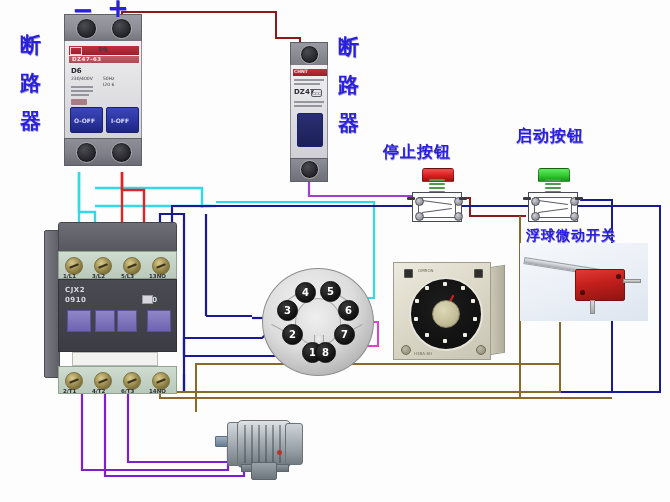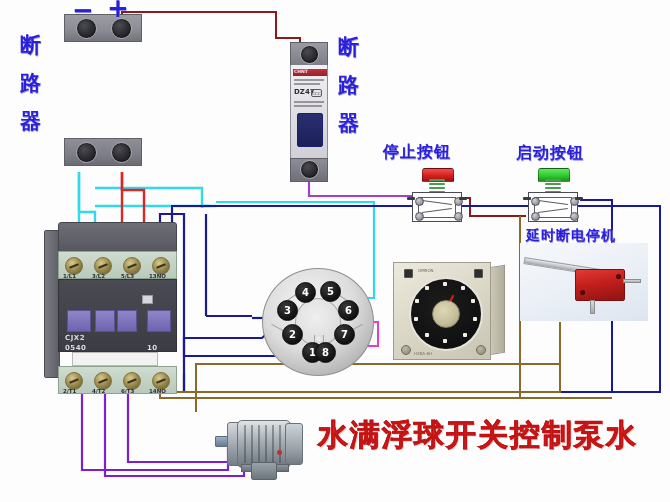--- a/index.html
+++ b/index.html
@@ -121,21 +121,21 @@
   .ct-txt {
     position:absolute; color:#2d2d34; font-size:5.5px; font-weight:bold;
     font-family:"DejaVu Sans", sans-serif; white-space:nowrap;
   }
   .ct-window {
     position:absolute; background: linear-gradient(180deg,#8f86c8 0%, #6d63b0 100%);
     border:1px solid #5a5196;
   }
   .ct-brand {
     position:absolute; color:#d9dbe2; font-size:7px; font-weight:bold;
-    font-family:"DejaVu Sans", sans-serif; letter-spacing:.5px;margin-top:48px;
+    font-family:"DejaVu Sans", sans-serif; letter-spacing:.5px;
   }
   .ct-whitestrip{
     position:absolute; left:28px; top:130px; width:86px; height:14px;
     background:#f2f2f0; border:1px solid #b8b8b4; box-sizing:border-box;
   }
 
   
   #socket { left: 262px; top: 268px; width: 110px; height: 106px; }
   .sock-outer {
     position:absolute; left:0; top:0; width:110px; height:106px;
@@ -399,20 +399,43 @@
     <polyline points="82,388 82,470 228,470 228,448" fill="none" stroke="#7b1fd0" stroke-width="2.2"></polyline>
     <polyline points="128,388 128,462 236,462 236,448" fill="none" stroke="#7b1fd0" stroke-width="2.2"></polyline>
     <polyline points="105,388 105,476 244,476 244,452" fill="none" stroke="#7b1fd0" stroke-width="2.2"></polyline>
   </svg>
 
   <div id="breaker1" class="abs">
     <div class="b-top"></div>
     <div class="term-screw" style="left:12px; top:4px;"></div>
     <div class="term-screw" style="left:47px; top:4px;"></div>
 
+    <div class="b-body">
+      <div class="redband" style="left:4px; top:5px; width:70px; height:9px;"></div>
+      <div style="position:absolute;left:5px;top:5.5px;width:12px;height:8px;border:1px solid #f2cfd3;box-sizing:border-box;"></div>
+      <div style="position:absolute;left:33px;top:5px;font-size:5px;color:#3a3a44;font-weight:bold;font-family:'DejaVu Sans',sans-serif;">导电</div>
+      <div class="redband" style="left:4px; top:15px; width:70px; height:7px; opacity:.78;"></div>
+      <div style="position:absolute;left:7px;top:15px;font-size:5.5px;color:#ffe7e9;font-weight:bold;font-family:'DejaVu Sans',sans-serif;letter-spacing:.5px;">DZ47-63</div>
+
+      <div style="position:absolute;left:6px;top:26px;font-size:7px;color:#26262e;font-weight:bold;font-family:'DejaVu Sans',sans-serif;">D6</div>
+      <div style="position:absolute;left:6px;top:35px;font-size:4.5px;color:#3c3c46;font-family:'DejaVu Sans',sans-serif;">230/400V</div>
+      <div style="position:absolute;left:38px;top:35px;font-size:4.5px;color:#3c3c46;font-family:'DejaVu Sans',sans-serif;">50Hz</div>
+      <div style="position:absolute;left:38px;top:41px;font-size:4.5px;color:#3c3c46;font-family:'DejaVu Sans',sans-serif;">I20 6</div>
+      <div class="specline" style="left:6px; top:45px; width:22px;"></div>
+      <div class="specline" style="left:6px; top:49px; width:22px;"></div>
+      <div class="specline" style="left:6px; top:53px; width:18px;"></div>
+      <div style="position:absolute;left:6px;top:58px;width:16px;height:6px;background:#7e2d3a;opacity:.55;border-radius:1px;"></div>
+
+      <div class="lever" style="left:5px; top:66px; width:31px; height:24px;">
+        <div class="lever-txt" style="left:3px; top:9px;">O-OFF</div>
+      </div>
+      <div class="lever" style="left:41px; top:66px; width:31px; height:24px;">
+        <div class="lever-txt" style="left:4px; top:9px;">I-OFF</div>
+      </div>
+    </div>
 
     <div class="b-bot"></div>
     <div class="term-screw" style="left:12px; top:128px;"></div>
     <div class="term-screw" style="left:47px; top:128px;"></div>
   </div>
 
   <div class="cn-label" style="left:72px; top:-4px; font-size:26px;">−</div>
   <div class="cn-label" style="left:107px; top:-6px; font-size:26px;">+</div>
 
   <div class="cn-label" style="left:20px; top:34px; font-size:21px;">断</div>
@@ -453,21 +476,21 @@
       <div class="ct-screw" style="left:64px; top:5px;"></div>
       <div class="ct-screw" style="left:93px; top:5px;"></div>
       <div class="ct-txt" style="left:4px;  top:21px;">1/L1</div>
       <div class="ct-txt" style="left:33px; top:21px;">3/L2</div>
       <div class="ct-txt" style="left:62px; top:21px;">5/L3</div>
       <div class="ct-txt" style="left:90px; top:21px;">13NO</div>
     </div>
 
     <div class="ct-mid">
       <div class="ct-brand" style="left:6px; top:6px;">CJX2</div>
-      <div class="ct-brand" style="left:6px; top:16px;">0540</div>
+      <div class="ct-brand" style="left:6px; top:16px;">0910</div>
       <div class="ct-brand" style="left:88px; top:16px;">10</div>
       <div class="ct-window" style="left:8px;  top:30px; width:22px; height:20px;"></div>
       <div class="ct-window" style="left:36px; top:30px; width:18px; height:20px;"></div>
       <div class="ct-window" style="left:58px; top:30px; width:18px; height:20px;"></div>
       <div class="ct-window" style="left:88px; top:30px; width:22px; height:20px;"></div>
       <div style="position:absolute;left:83px;top:15px;width:11px;height:9px;background:#d6d6dc;border:1px solid #9a9aa4;box-sizing:border-box;"></div>
     </div>
 
     <div class="ct-whitestrip"></div>
 
@@ -564,47 +587,46 @@
       <div class="bar" style="left:9px; top:9px; width:30px; transform:rotate(8deg);"></div>
       <div class="bar" style="left:9px; top:17px; width:30px; transform:rotate(-8deg);"></div>
       <div class="pb-screw" style="left:2px;  top:4px;"></div>
       <div class="pb-screw" style="left:41px; top:4px;"></div>
       <div class="pb-screw" style="left:2px;  top:19px;"></div>
       <div class="pb-screw" style="left:41px; top:19px;"></div>
     </div>
     <div class="pb-lug" style="left:1px;  top:29px;"></div>
     <div class="pb-lug" style="left:53px; top:29px;"></div>
   </div>
-  <div class="cn-label" style="left:516px; top:144px; font-size:16px;">启动按钮</div>
+  <div class="cn-label" style="left:516px; top:127px; font-size:16px;">启动按钮</div>
 
   <div id="floatsw" class="abs">
     <div class="fs-plate"></div>
     <div class="fs-lever"></div>
     <div class="fs-body">
       <div class="fs-dot" style="left:4px;  top:20px;"></div>
       <div class="fs-dot" style="left:40px; top:4px;"></div>
     </div>
     <div class="fs-pin" style="left:103px; top:36px; width:18px; height:4px;"></div>
     <div class="fs-pin" style="left:70px;  top:57px; width:5px;  height:14px;"></div>
   </div>
-  <div class="cn-label" style="left:526px; top:228px; font-size:14px;">延时断电停机</div>
+  <div class="cn-label" style="left:526px; top:228px; font-size:14px;">浮球微动开关</div>
 
   <div id="motor" class="abs">
     <div class="mt-shaft"></div>
     <div class="mt-endbell"></div>
     <div class="mt-body">
       <div class="mt-fin" style="left:6px;  top:4px; height:38px;"></div>
       <div class="mt-fin" style="left:13px; top:4px; height:38px;"></div>
       <div class="mt-fin" style="left:20px; top:4px; height:38px;"></div>
       <div class="mt-fin" style="left:27px; top:4px; height:38px;"></div>
       <div class="mt-fin" style="left:34px; top:4px; height:38px;"></div>
       <div class="mt-fin" style="left:41px; top:4px; height:38px;"></div>
     </div>
     <div class="mt-rear"></div>
     <div class="mt-red"></div>
     <div class="mt-foot"></div>
     <div class="mt-box"></div>
   </div>
 
-  <div class="title-cn" style="left:318px; top:415px; font-size:30px;">水满浮球开关控制泵水</div>
 
 
 </div>
 
 </body></html>

